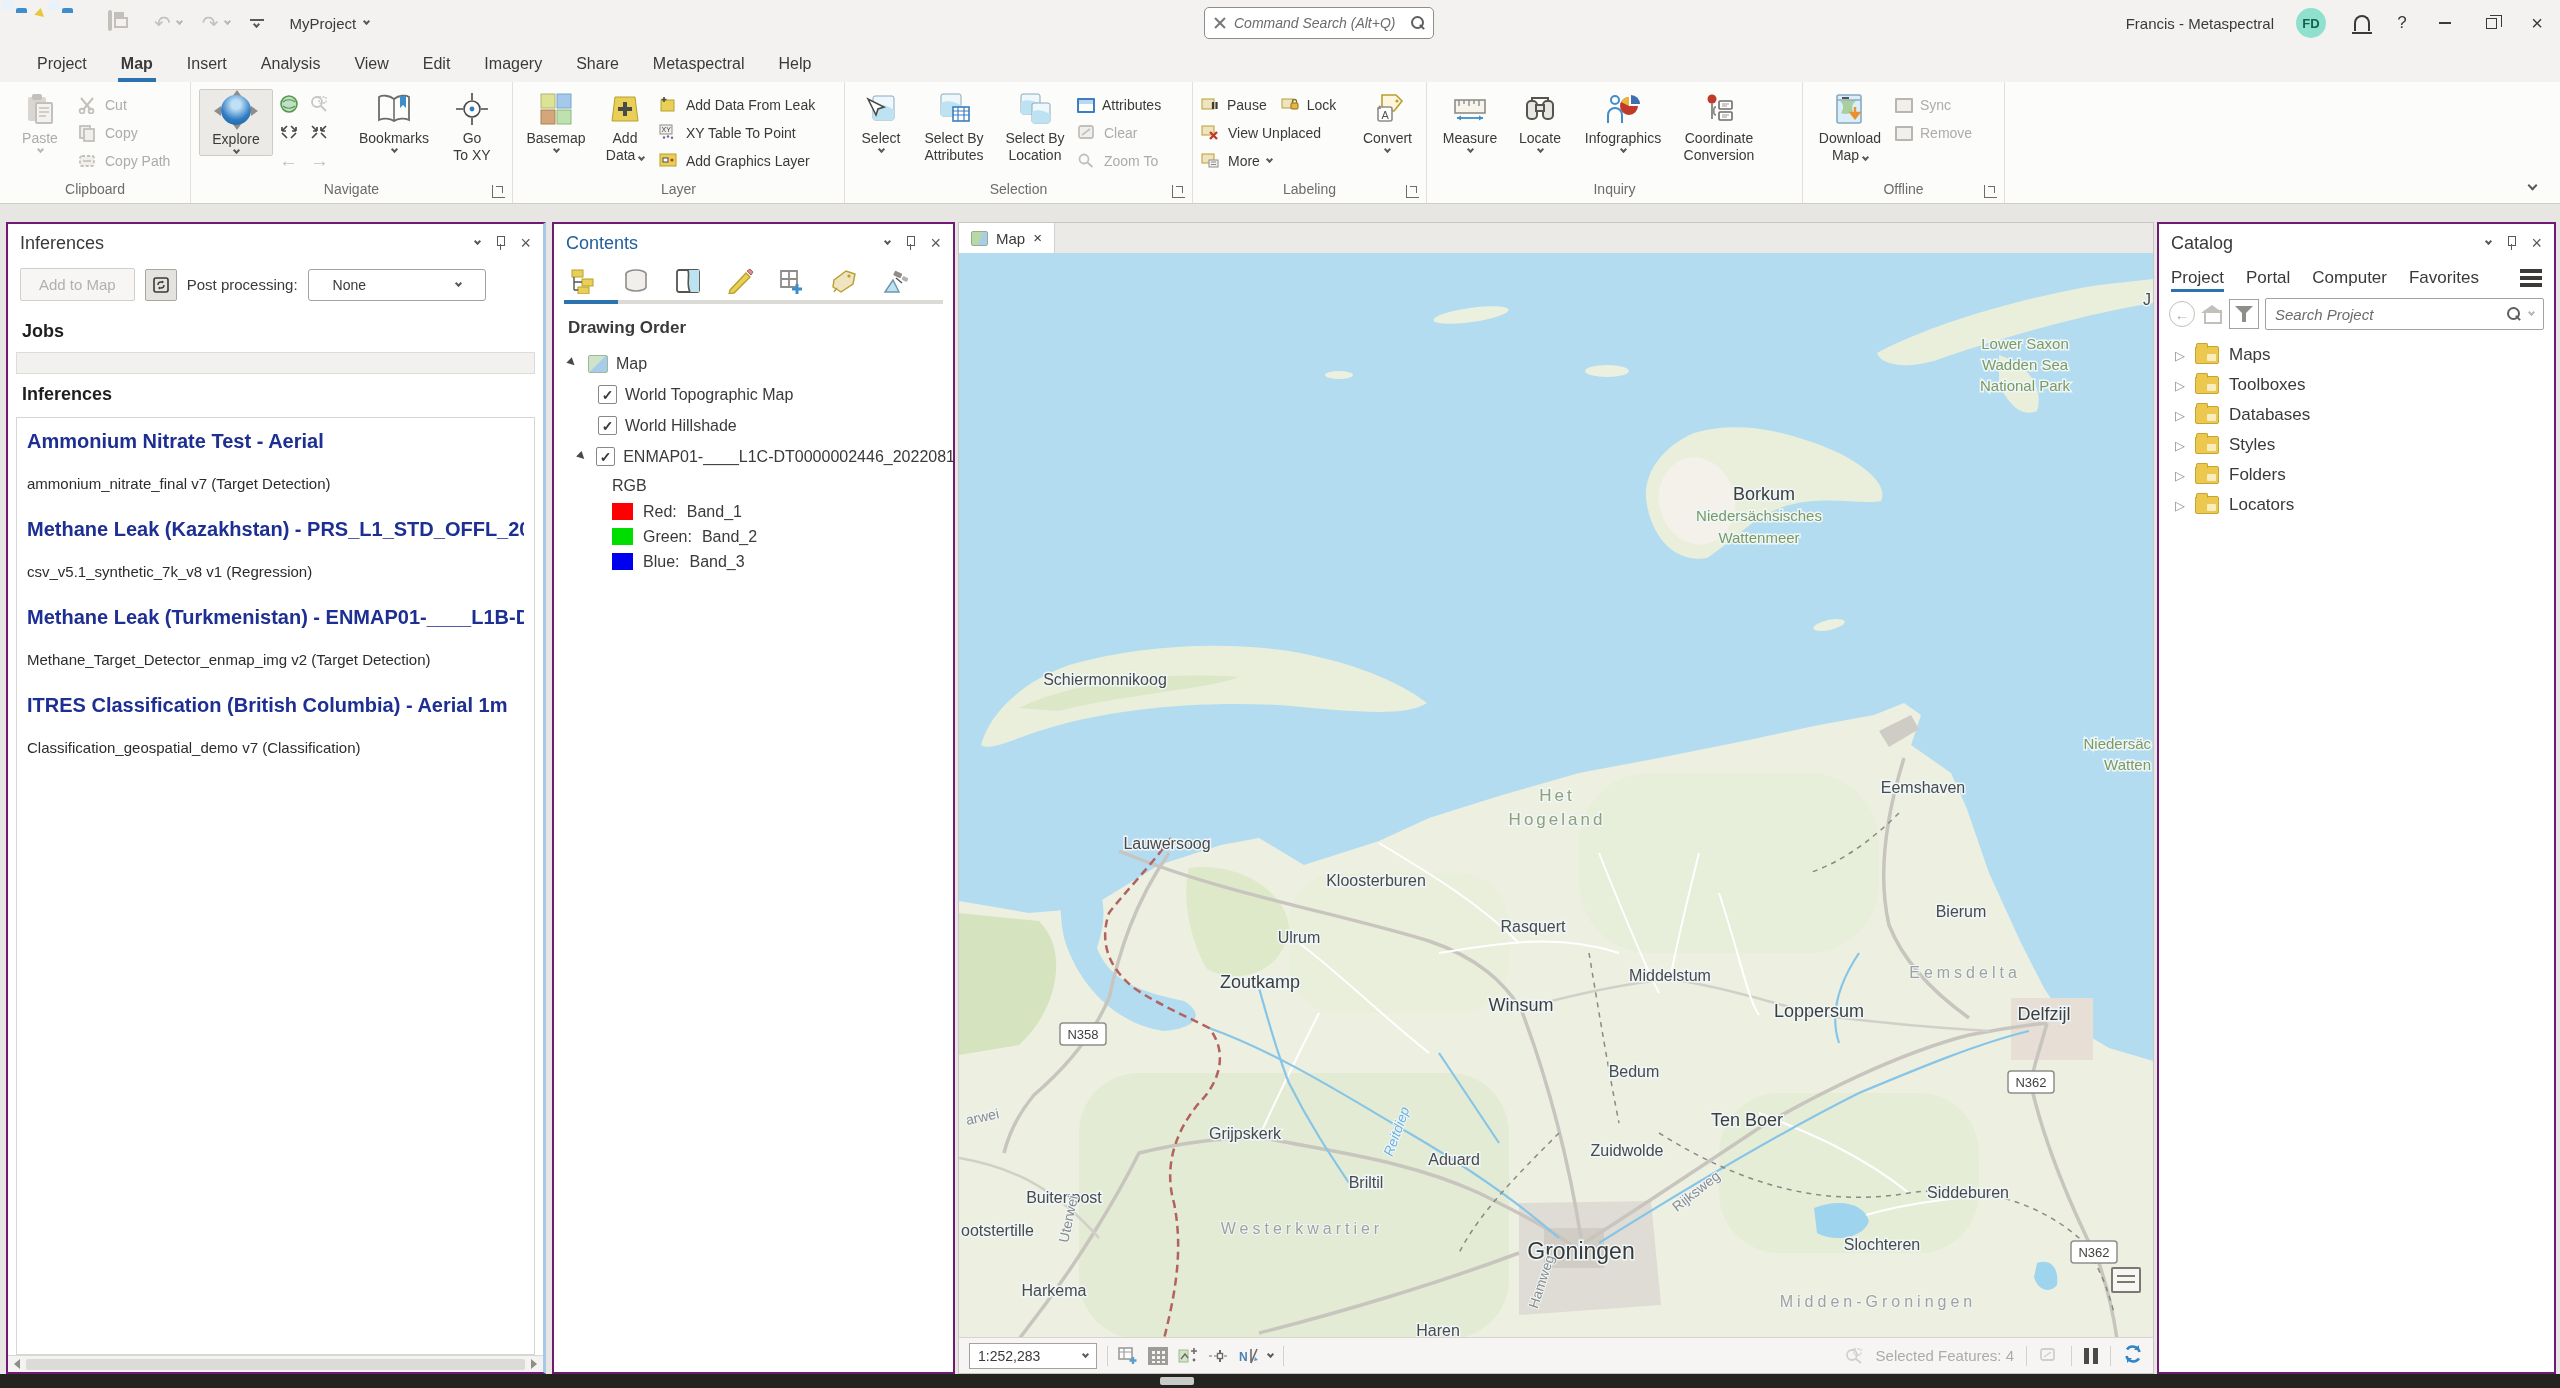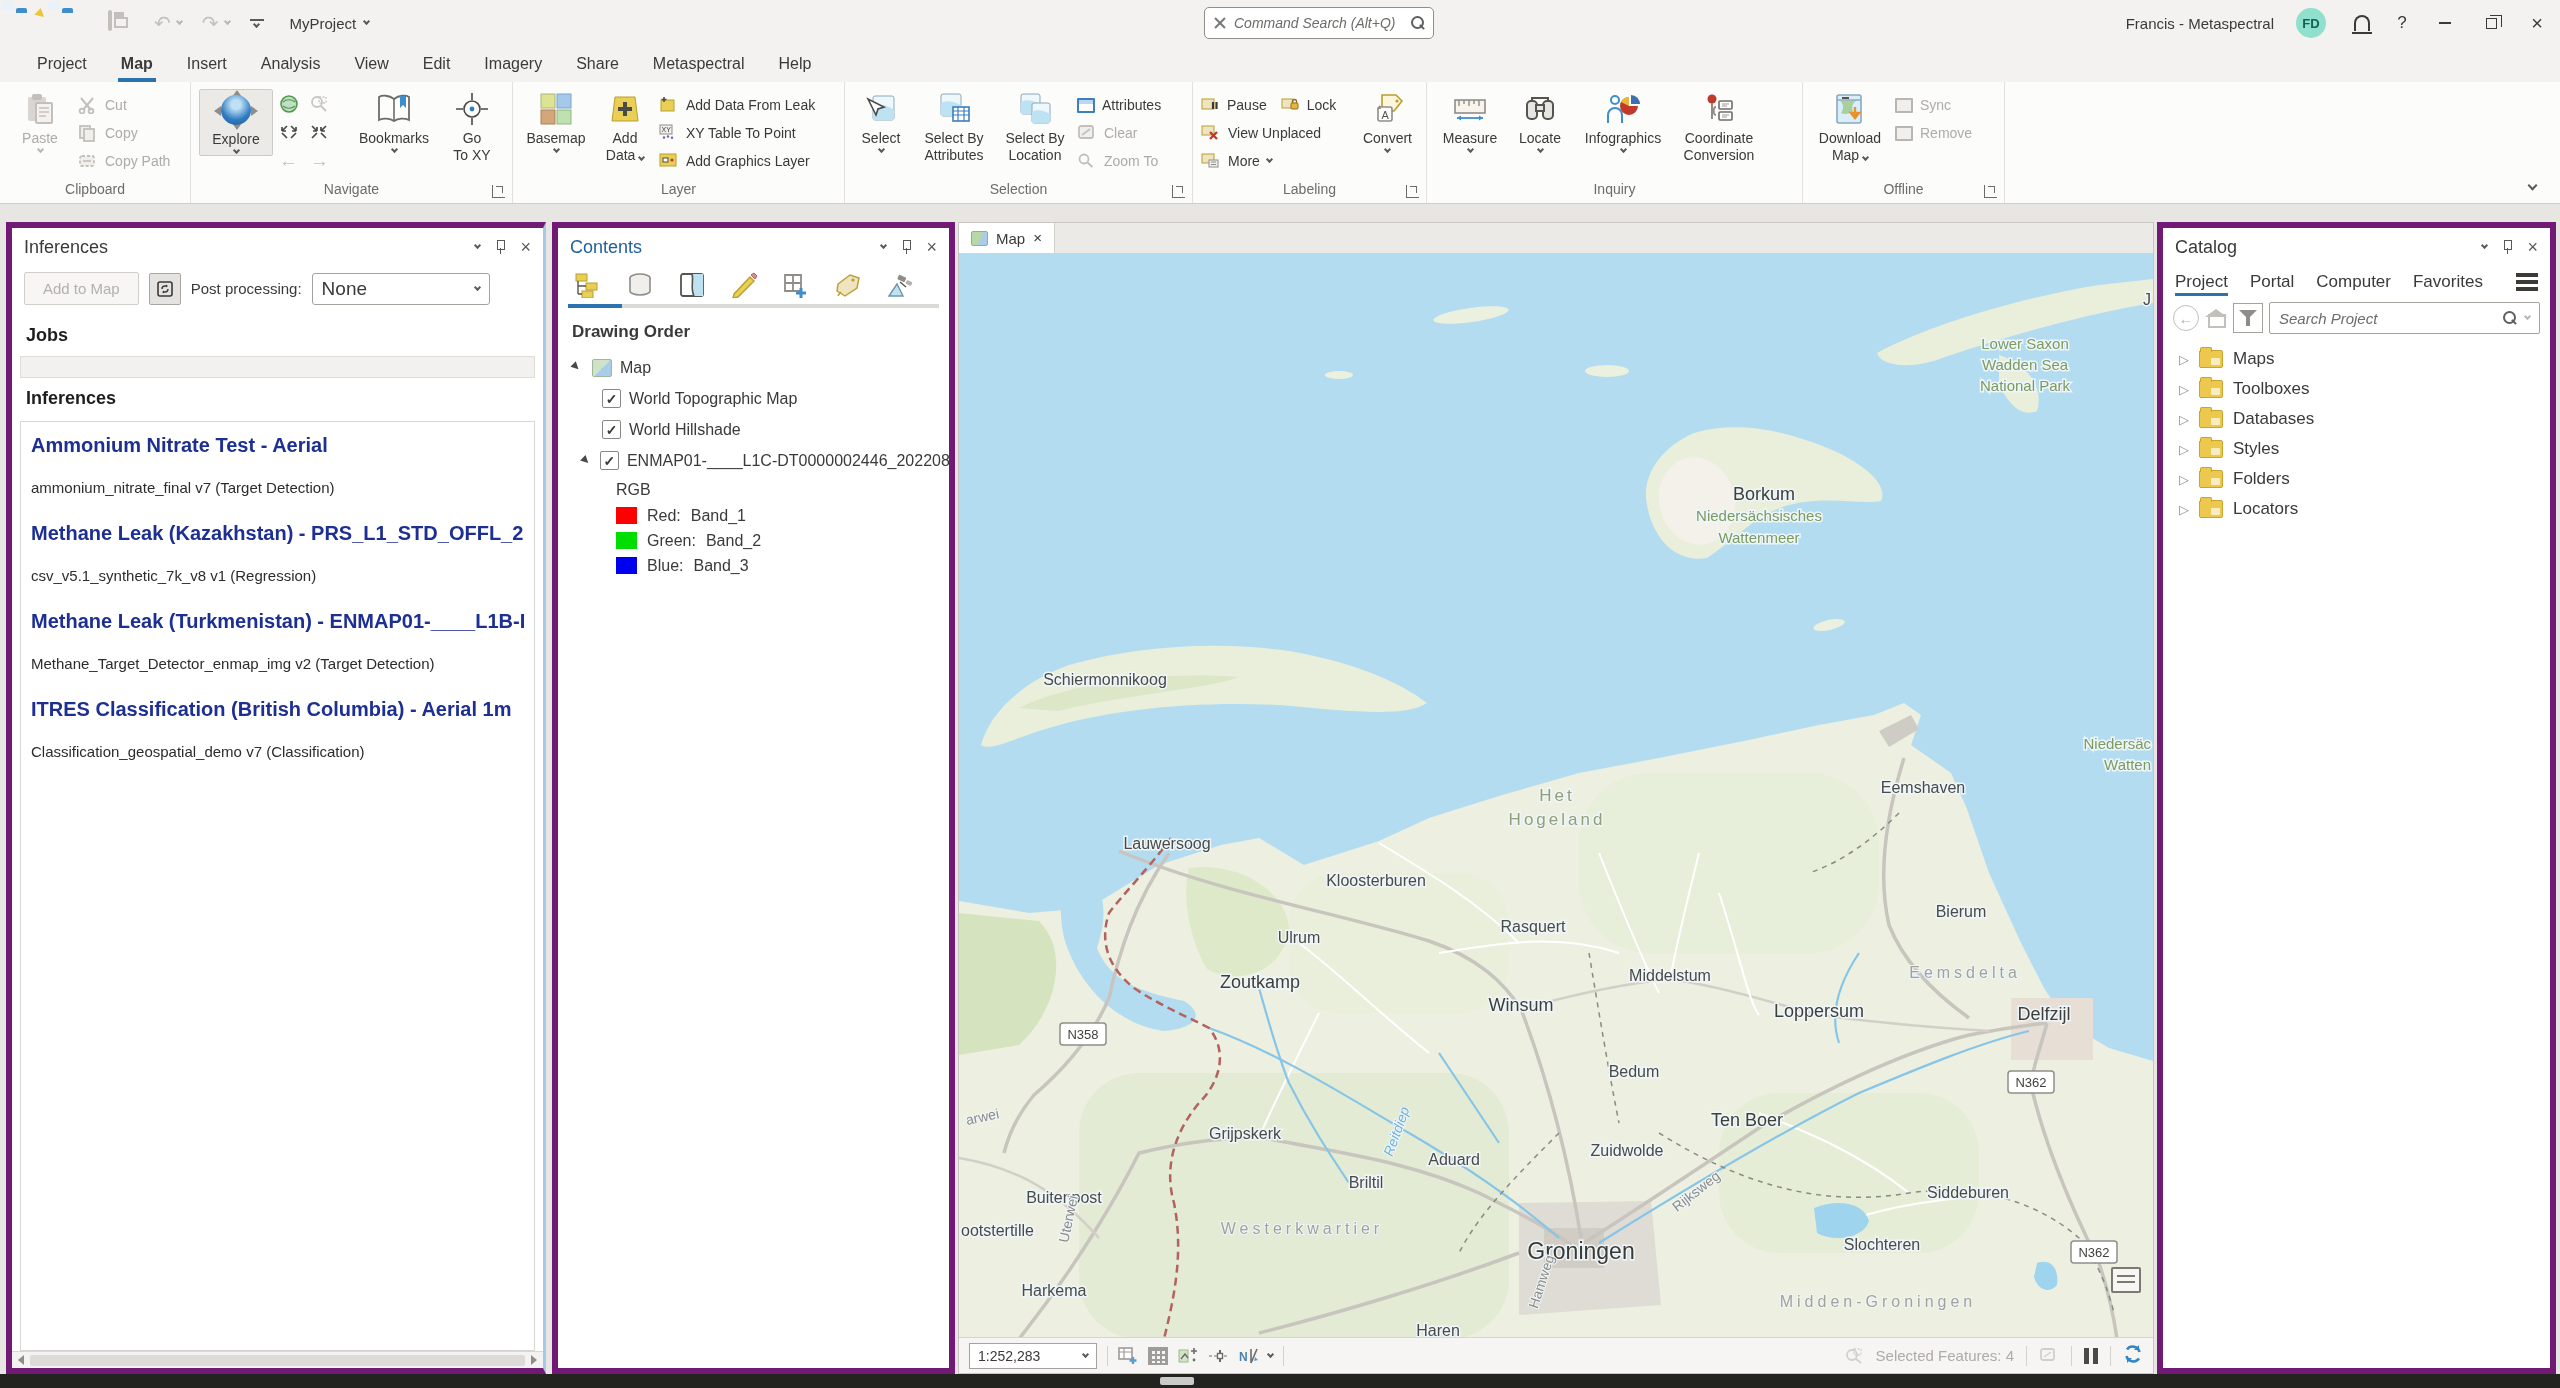--- a/index.html
+++ b/index.html
@@ -71,40 +71,40 @@
   .arrow-glyph.dis{color:#c3c0bc}
   .orb{width:30px;height:30px;border-radius:50%;background:radial-gradient(circle at 50% 32%,#bfe0f5 18%,#2f7cc2 60%,#1d5b99);position:relative}
   .navwrap{position:relative;width:44px;height:34px;display:flex;align-items:center;justify-content:center}
   .navtri{position:absolute;width:0;height:0}
   .nt-u{top:-3px;left:18px;border-left:5px solid transparent;border-right:5px solid transparent;border-bottom:7px solid #8f8d89}
   .nt-d{bottom:-3px;left:18px;border-left:5px solid transparent;border-right:5px solid transparent;border-top:7px solid #8f8d89}
   .nt-l{left:0;top:13px;border-top:5px solid transparent;border-bottom:5px solid transparent;border-right:7px solid #8f8d89}
   .nt-r{right:0;top:13px;border-top:5px solid transparent;border-bottom:5px solid transparent;border-left:7px solid #8f8d89}
 
   
-  .panel{position:absolute;top:222px;bottom:14px;background:#fff;border:6px solid #701a75}
+  .panel{position:absolute;top:222px;bottom:14px;background:#fff;border:2px solid #701a75}
   #inferences{left:6px;width:540px;border-right:3px solid #a6c9e8;display:flex;flex-direction:column}
   #contents{left:552px;width:403px;display:flex;flex-direction:column}
   #mapview{left:958px;width:1196px;background:#eceae7;border:1px solid #c9c6c2;display:flex;flex-direction:column}
   #catalog{left:2157px;width:399px;display:flex;flex-direction:column}
   .phead{height:38px;display:flex;align-items:center;padding:0 12px;flex:0 0 auto}
   .phead .ptitle{font-size:18px;flex:1}
   .phead .hic{display:flex;align-items:center;gap:16px;color:#5a5957}
   .pinic{width:8px;height:14px;position:relative;display:inline-block}
   .pinic:before{content:"";position:absolute;top:0;left:1px;width:6px;height:8px;border:1.5px solid #5a5957}
   .pinic:after{content:"";position:absolute;top:8px;left:3.5px;width:1.5px;height:6px;background:#5a5957}
   .closex{font-size:18px;line-height:18px}
   .blue-title{color:#215f9e}
 
   
   .inf-toolbar{display:flex;align-items:center;gap:10px;padding:6px 12px 10px;flex:0 0 auto}
   #add-to-map{border:1px solid #d2cfcb;background:#f7f6f5;color:#b3b0ad;font-size:15px;padding:7px 18px;border-radius:2px}
   #refresh-btn{width:32px;height:32px;border:1px solid #aaa7a3;background:#e5e3df;display:flex;align-items:center;justify-content:center;border-radius:2px}
   .postproc-label{font-size:15px}
-  #postproc-select{width:178px;height:32px;border:1px solid #a5a29e;border-radius:3px;background:#fff;display:flex;align-items:center;padding:0 9px;font-size:19px;justify-content:space-between}
+  #postproc-select{width:178px;height:32px;border:1px solid #a5a29e;border-radius:3px;background:#fff;display:flex;align-items:center;padding:0 24px;font-size:14px;justify-content:space-between}
   .sechead{font-size:18px;font-weight:bold;margin:10px 14px 8px;flex:0 0 auto;color:#1e1e1d}
   #jobs-empty{margin:2px 8px 0;height:22px;background:#f2f1ef;border:1px solid #dedcd9;flex:0 0 auto}
   #inf-list{flex:1;margin:4px 8px 0;border:1px solid #d8d6d3;overflow:hidden}
   .infitem{padding:12px 10px 14px}
   .infitem .t{color:#1d2f92;font-weight:bold;font-size:20px;white-space:nowrap;overflow:hidden;margin-bottom:22px}
   .infitem .s{font-size:15px;color:#2c2c2b}
   .hscroll{height:17px;border-top:1px solid #d8d6d3;background:#f4f3f1;display:flex;align-items:center;flex:0 0 auto}
   .scr-arrow{width:0;height:0;border-top:5px solid transparent;border-bottom:5px solid transparent;margin:0 6px}
   .scr-left{border-right:6px solid #8f8d89}
   .scr-right{border-left:6px solid #8f8d89}

